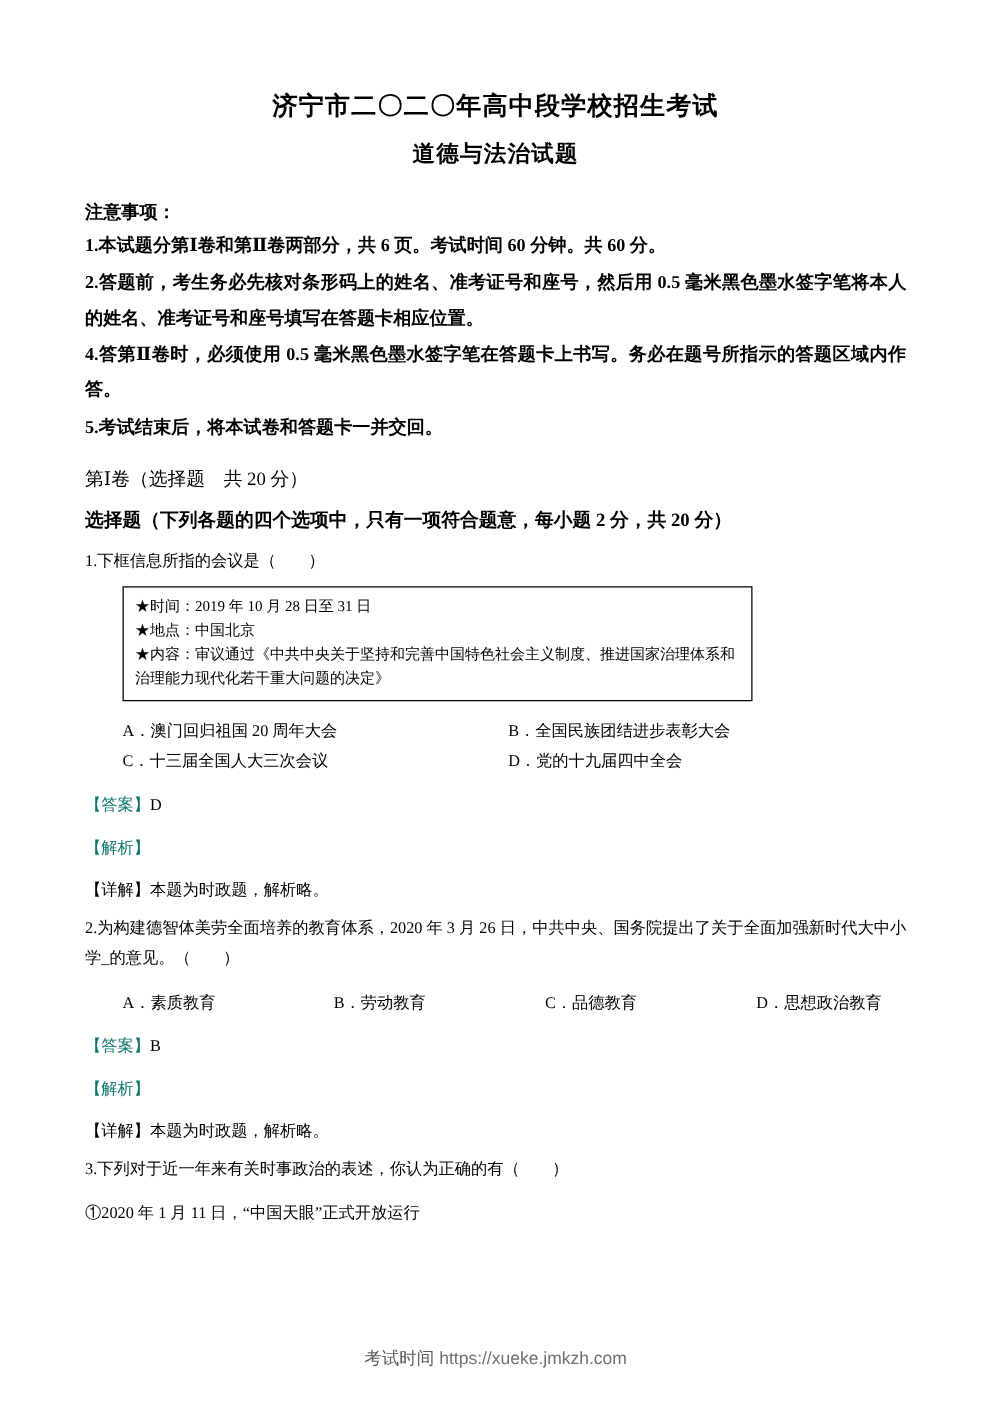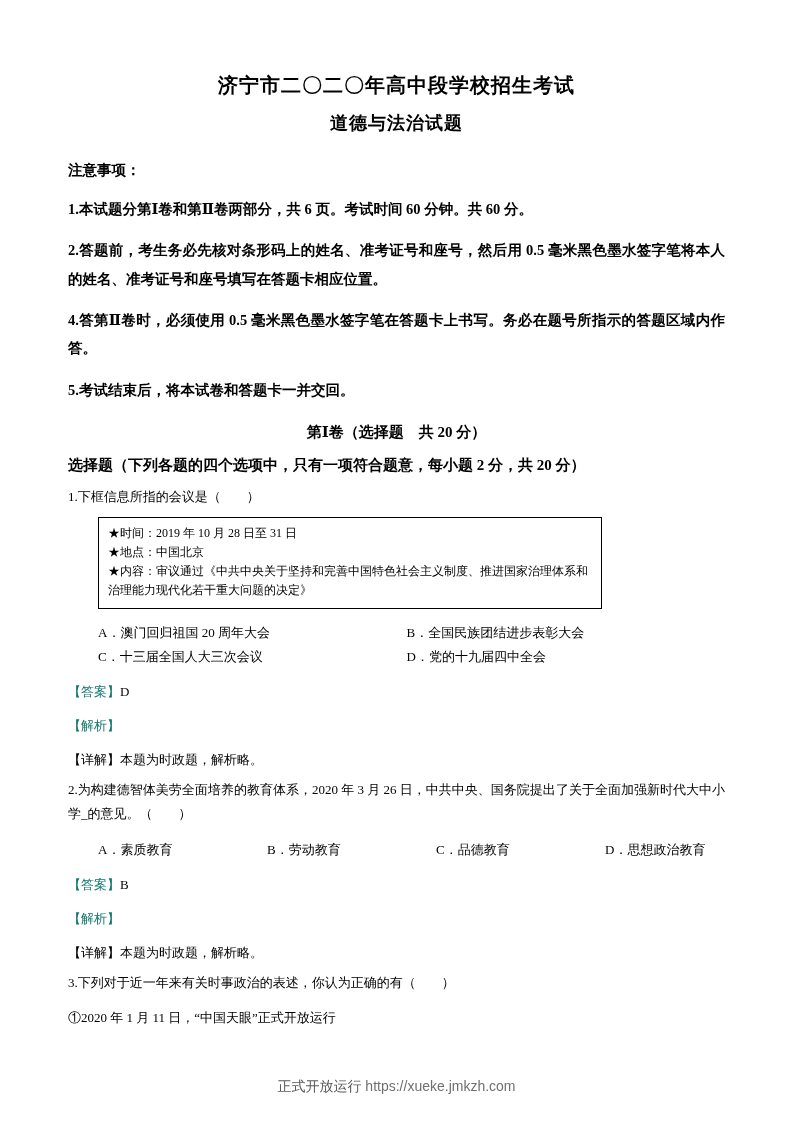--- a/index.html
+++ b/index.html
@@ -41,27 +41,26 @@
   .notice-head {
     font-size: 14.5px;
     font-weight: bold;
     margin-top: 22px;
     line-height: 1.6;
   }
   .notice-item {
     font-size: 14.5px;
     font-weight: bold;
     line-height: 1.95;
-    margin-top: 13px;
+    margin-top: 1px;
     text-align: justify;
   }
   .section-head {
-    text-align: center;
     font-size: 15px;
-    font-weight: bold;
+    font-weight: normal;
     margin-top: 16px;
     line-height: 1.7;
   }
   .choice-head {
     font-size: 15px;
     font-weight: bold;
     margin-top: 8px;
     line-height: 1.7;
   }
   .q-stem {
@@ -192,16 +191,16 @@
     <div class="o">D．思想政治教育</div>
   </div>
   <div class="answer-line"><span class="tag">【答案】</span><span>B</span></div>
   <div class="answer-line"><span class="tag">【解析】</span></div>
   <div class="detail-line">【详解】本题为时政题，解析略。</div>
 
   <div class="q-stem">3.下列对于近一年来有关时事政治的表述，你认为正确的有（　　）</div>
   <div class="sub-item">①2020 年 1 月 11 日，“中国天眼”正式开放运行</div>
 
   <div class="footer">
-    <span class="brand">正式开放运行</span>
+    <span class="brand">考试时间</span>
     <span>https://xueke.jmkzh.com</span>
   </div>
 </div>
 
 </body></html>

